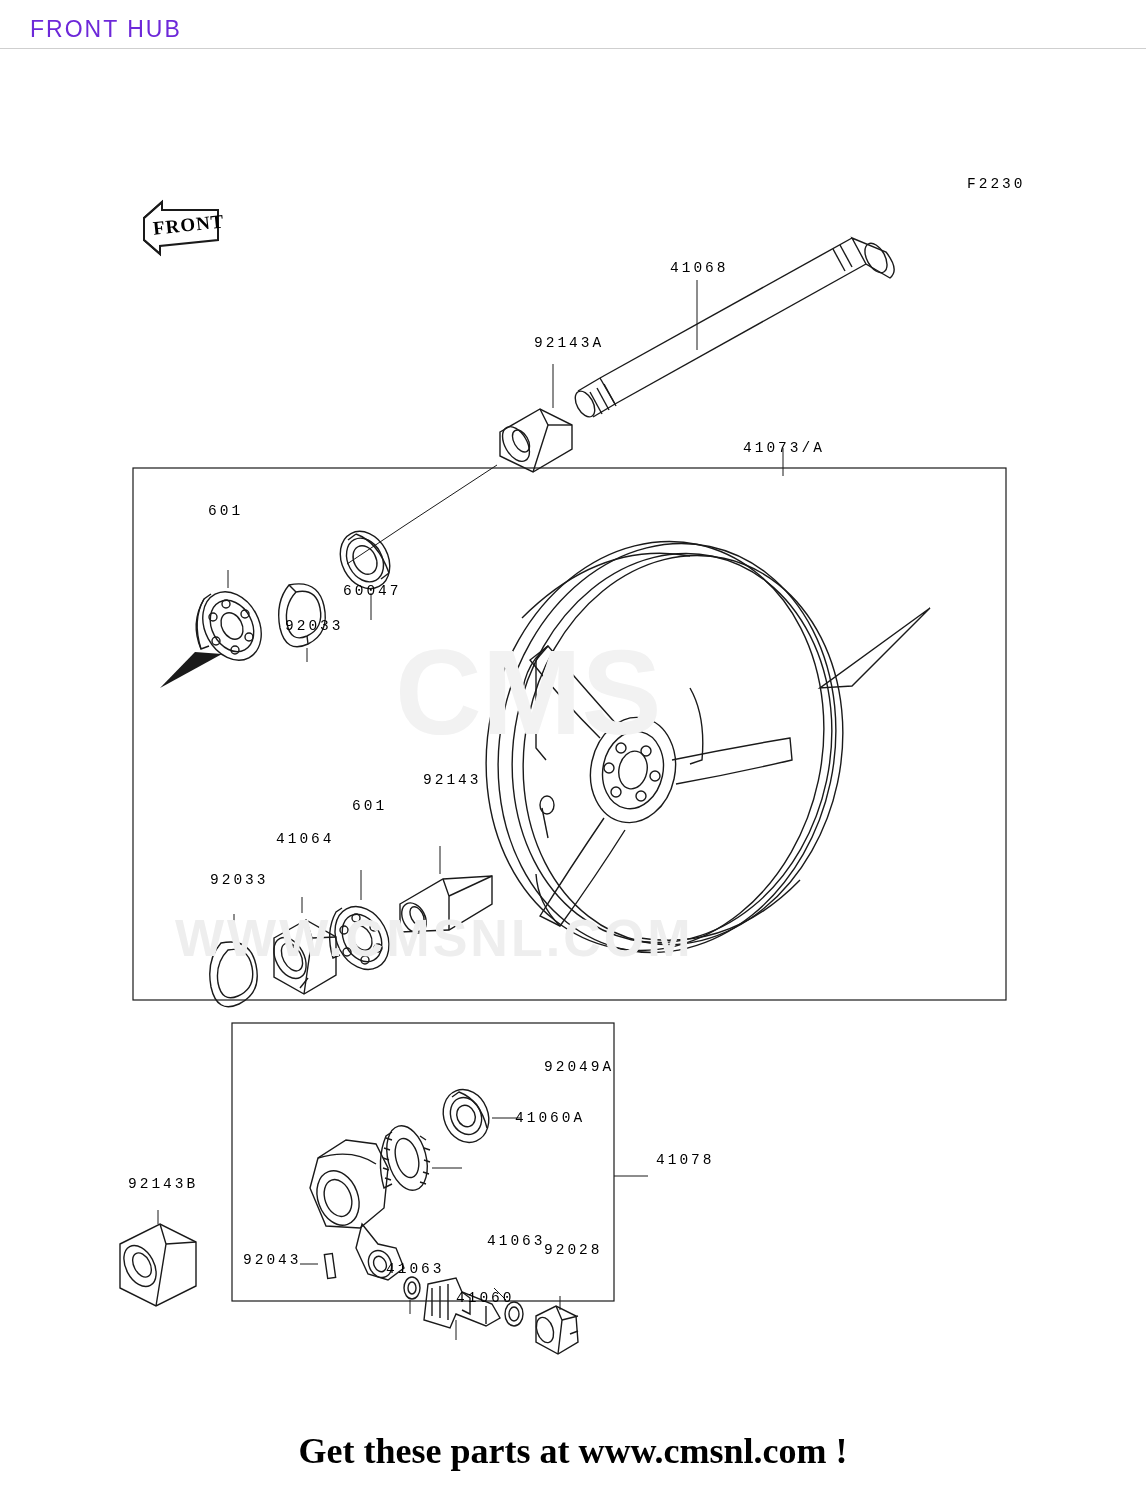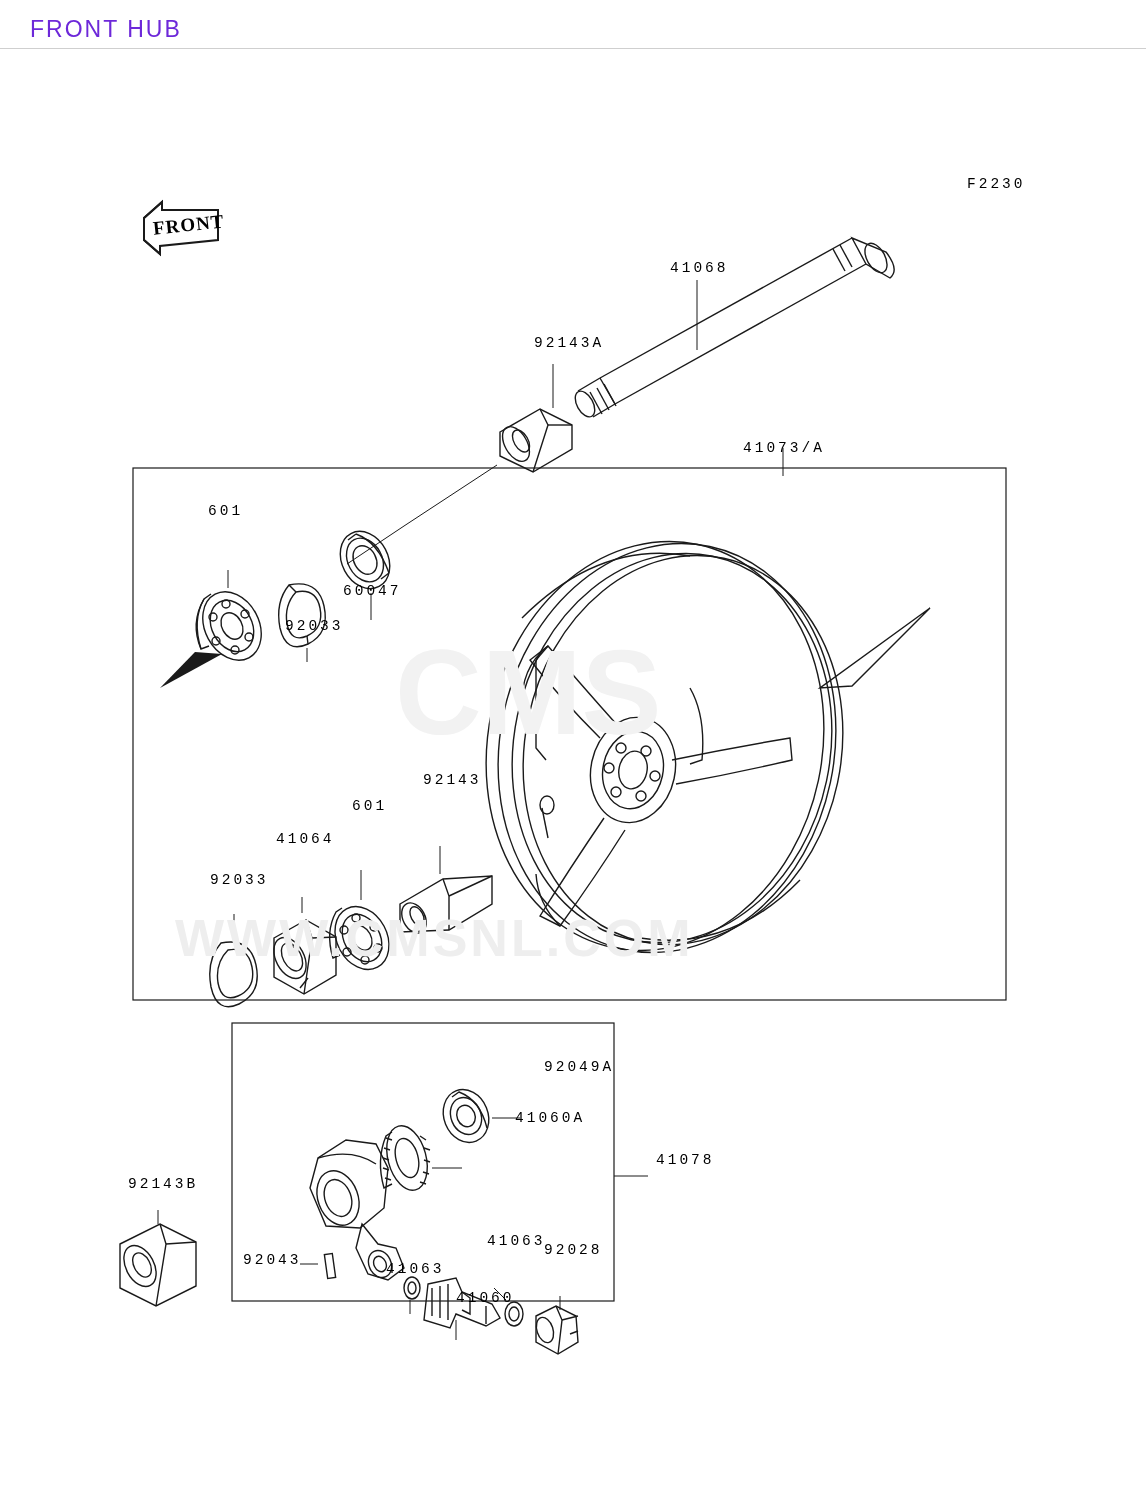--- a/index.html
+++ b/index.html
@@ -373,14 +373,15 @@
     <div class="lbl" style="left:656px; top:1104px;">41078</div>
     <div class="lbl" style="left:128px; top:1128px;">92143B</div>
     <div class="lbl" style="left:243px; top:1160px;margin-top:44px;">92043</div>
     <div class="lbl" style="left:487px; top:1185px;">41063</div>
     <div class="lbl" style="left:386px; top:1213px;">41063</div>
     <div class="lbl" style="left:428px; top:1242px;margin-left:28px;">41060</div>
     <div class="lbl" style="left:544px; top:1194px;">92028</div>
 
   </div>
 
+  <div id="footer-text">Get these parts at www.cmsnl.com !</div>
 
 </div>
 
 </body></html>

